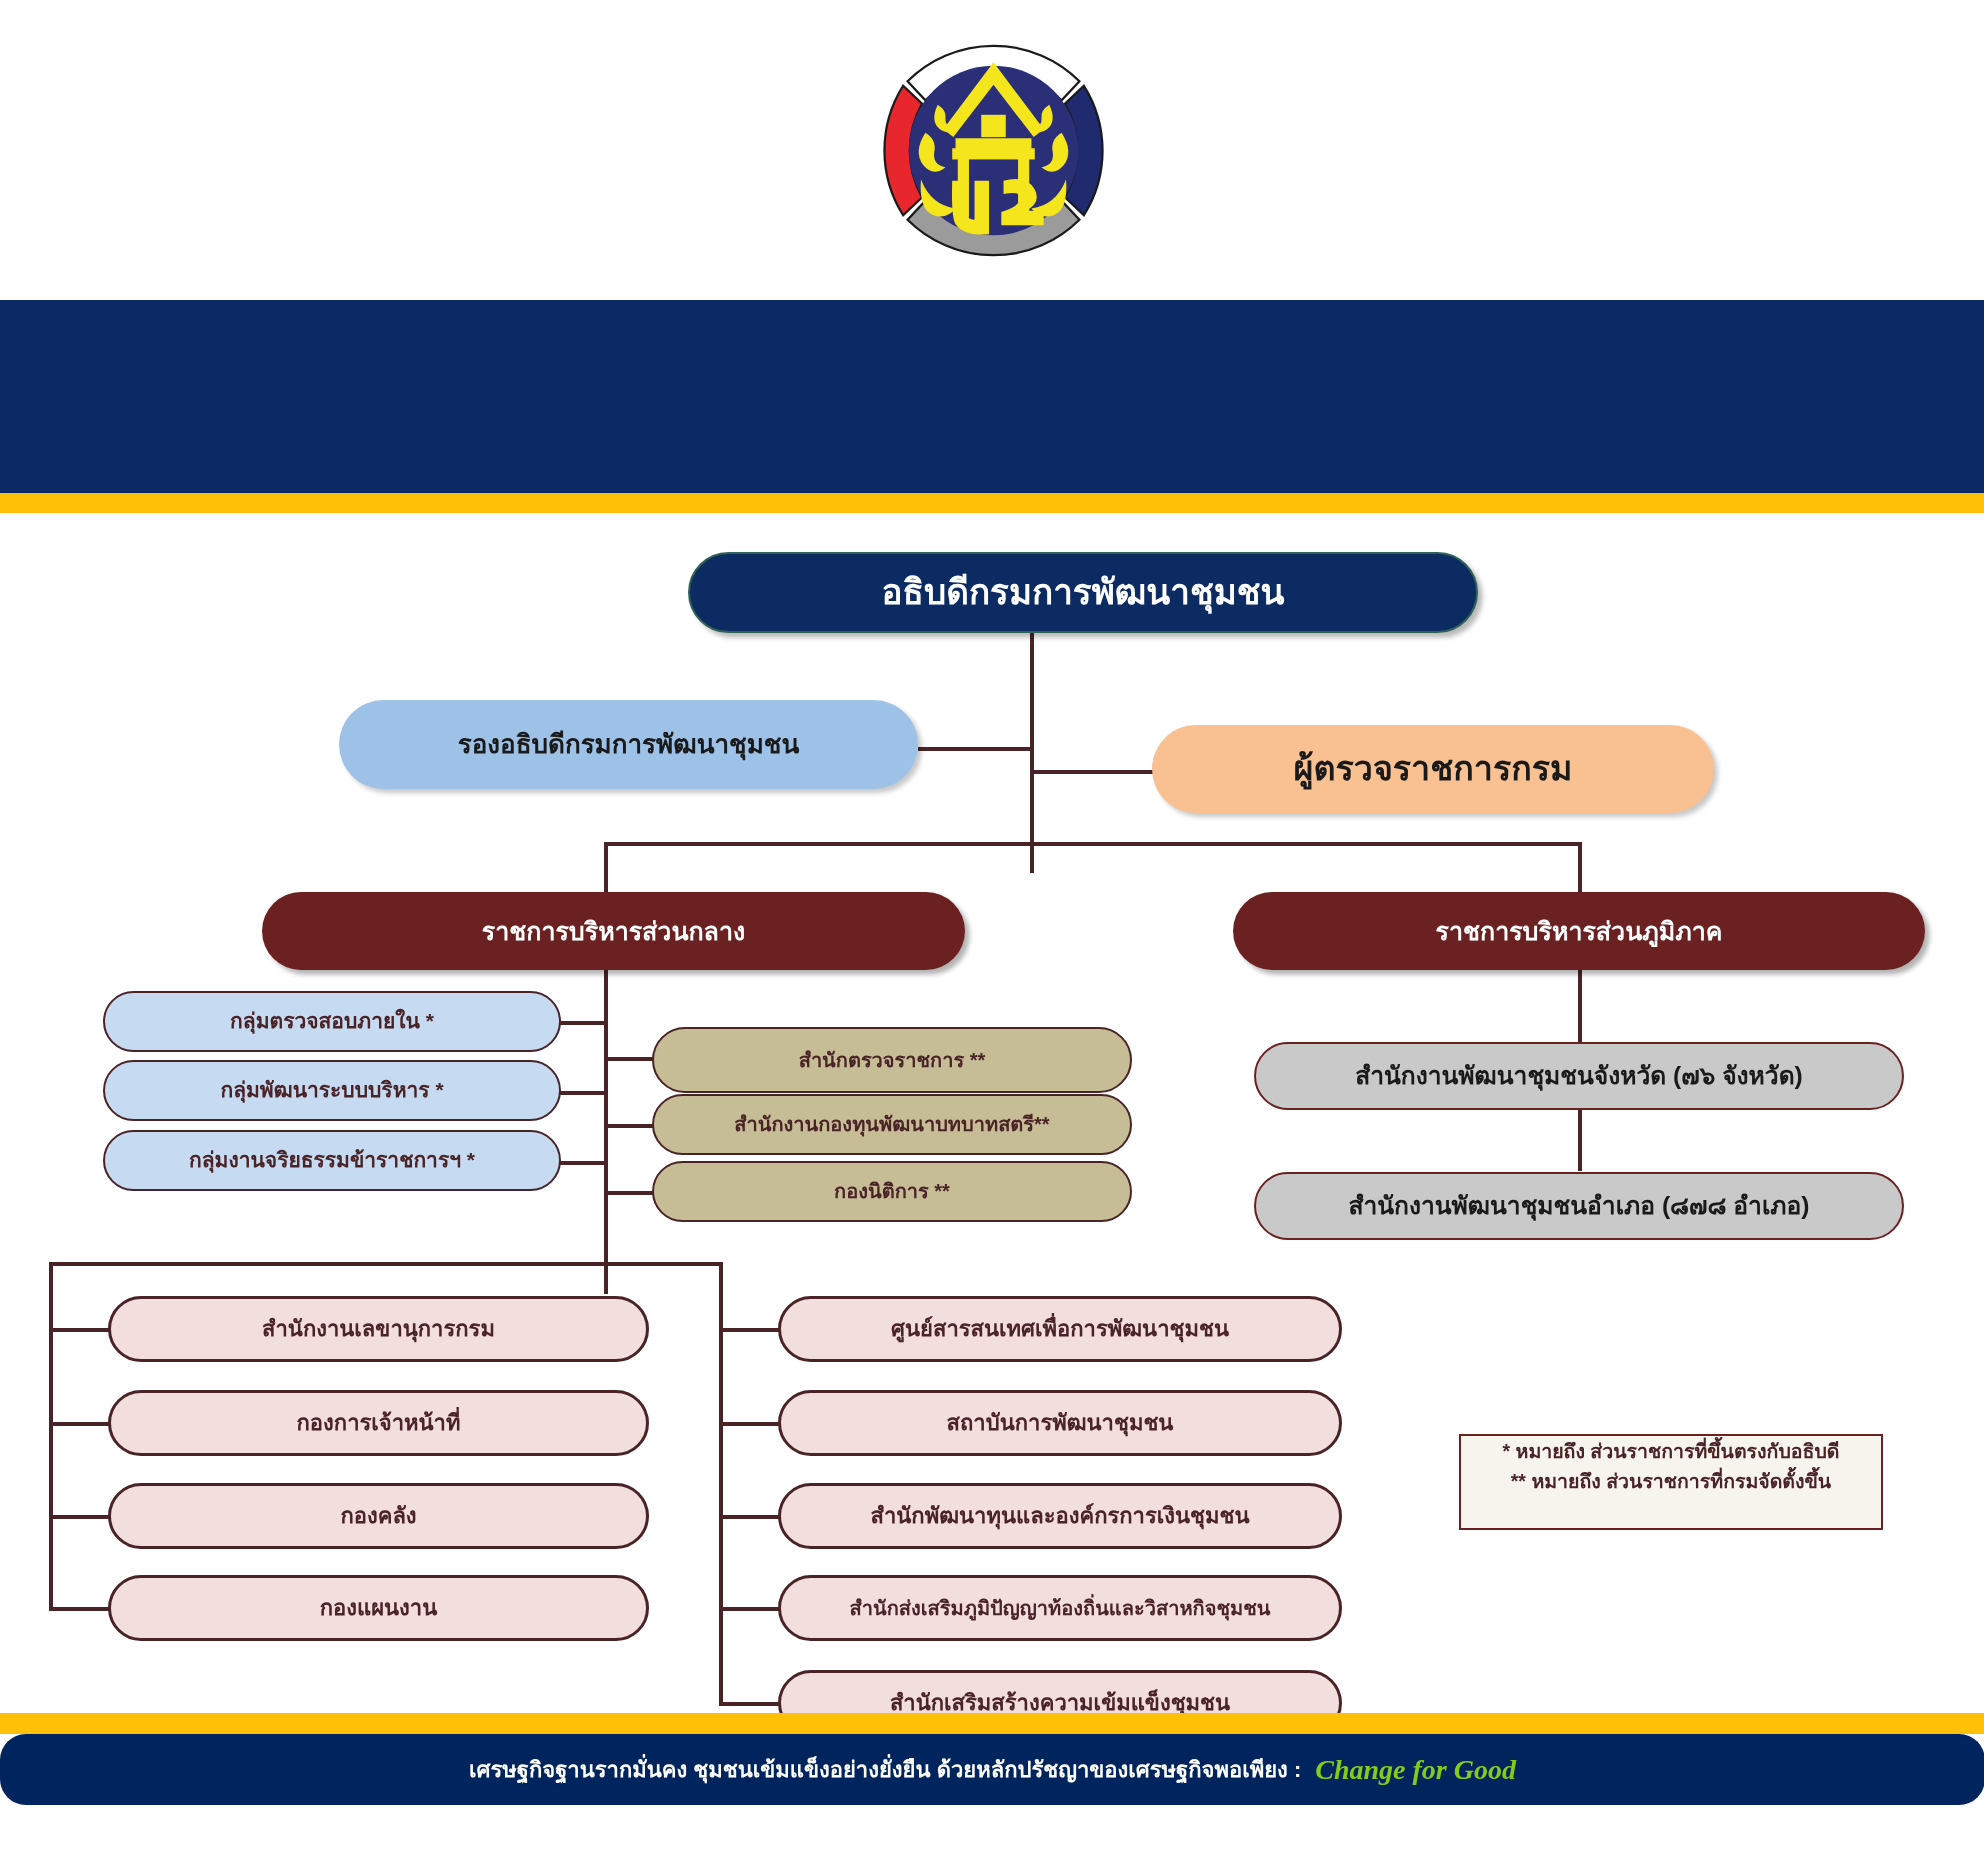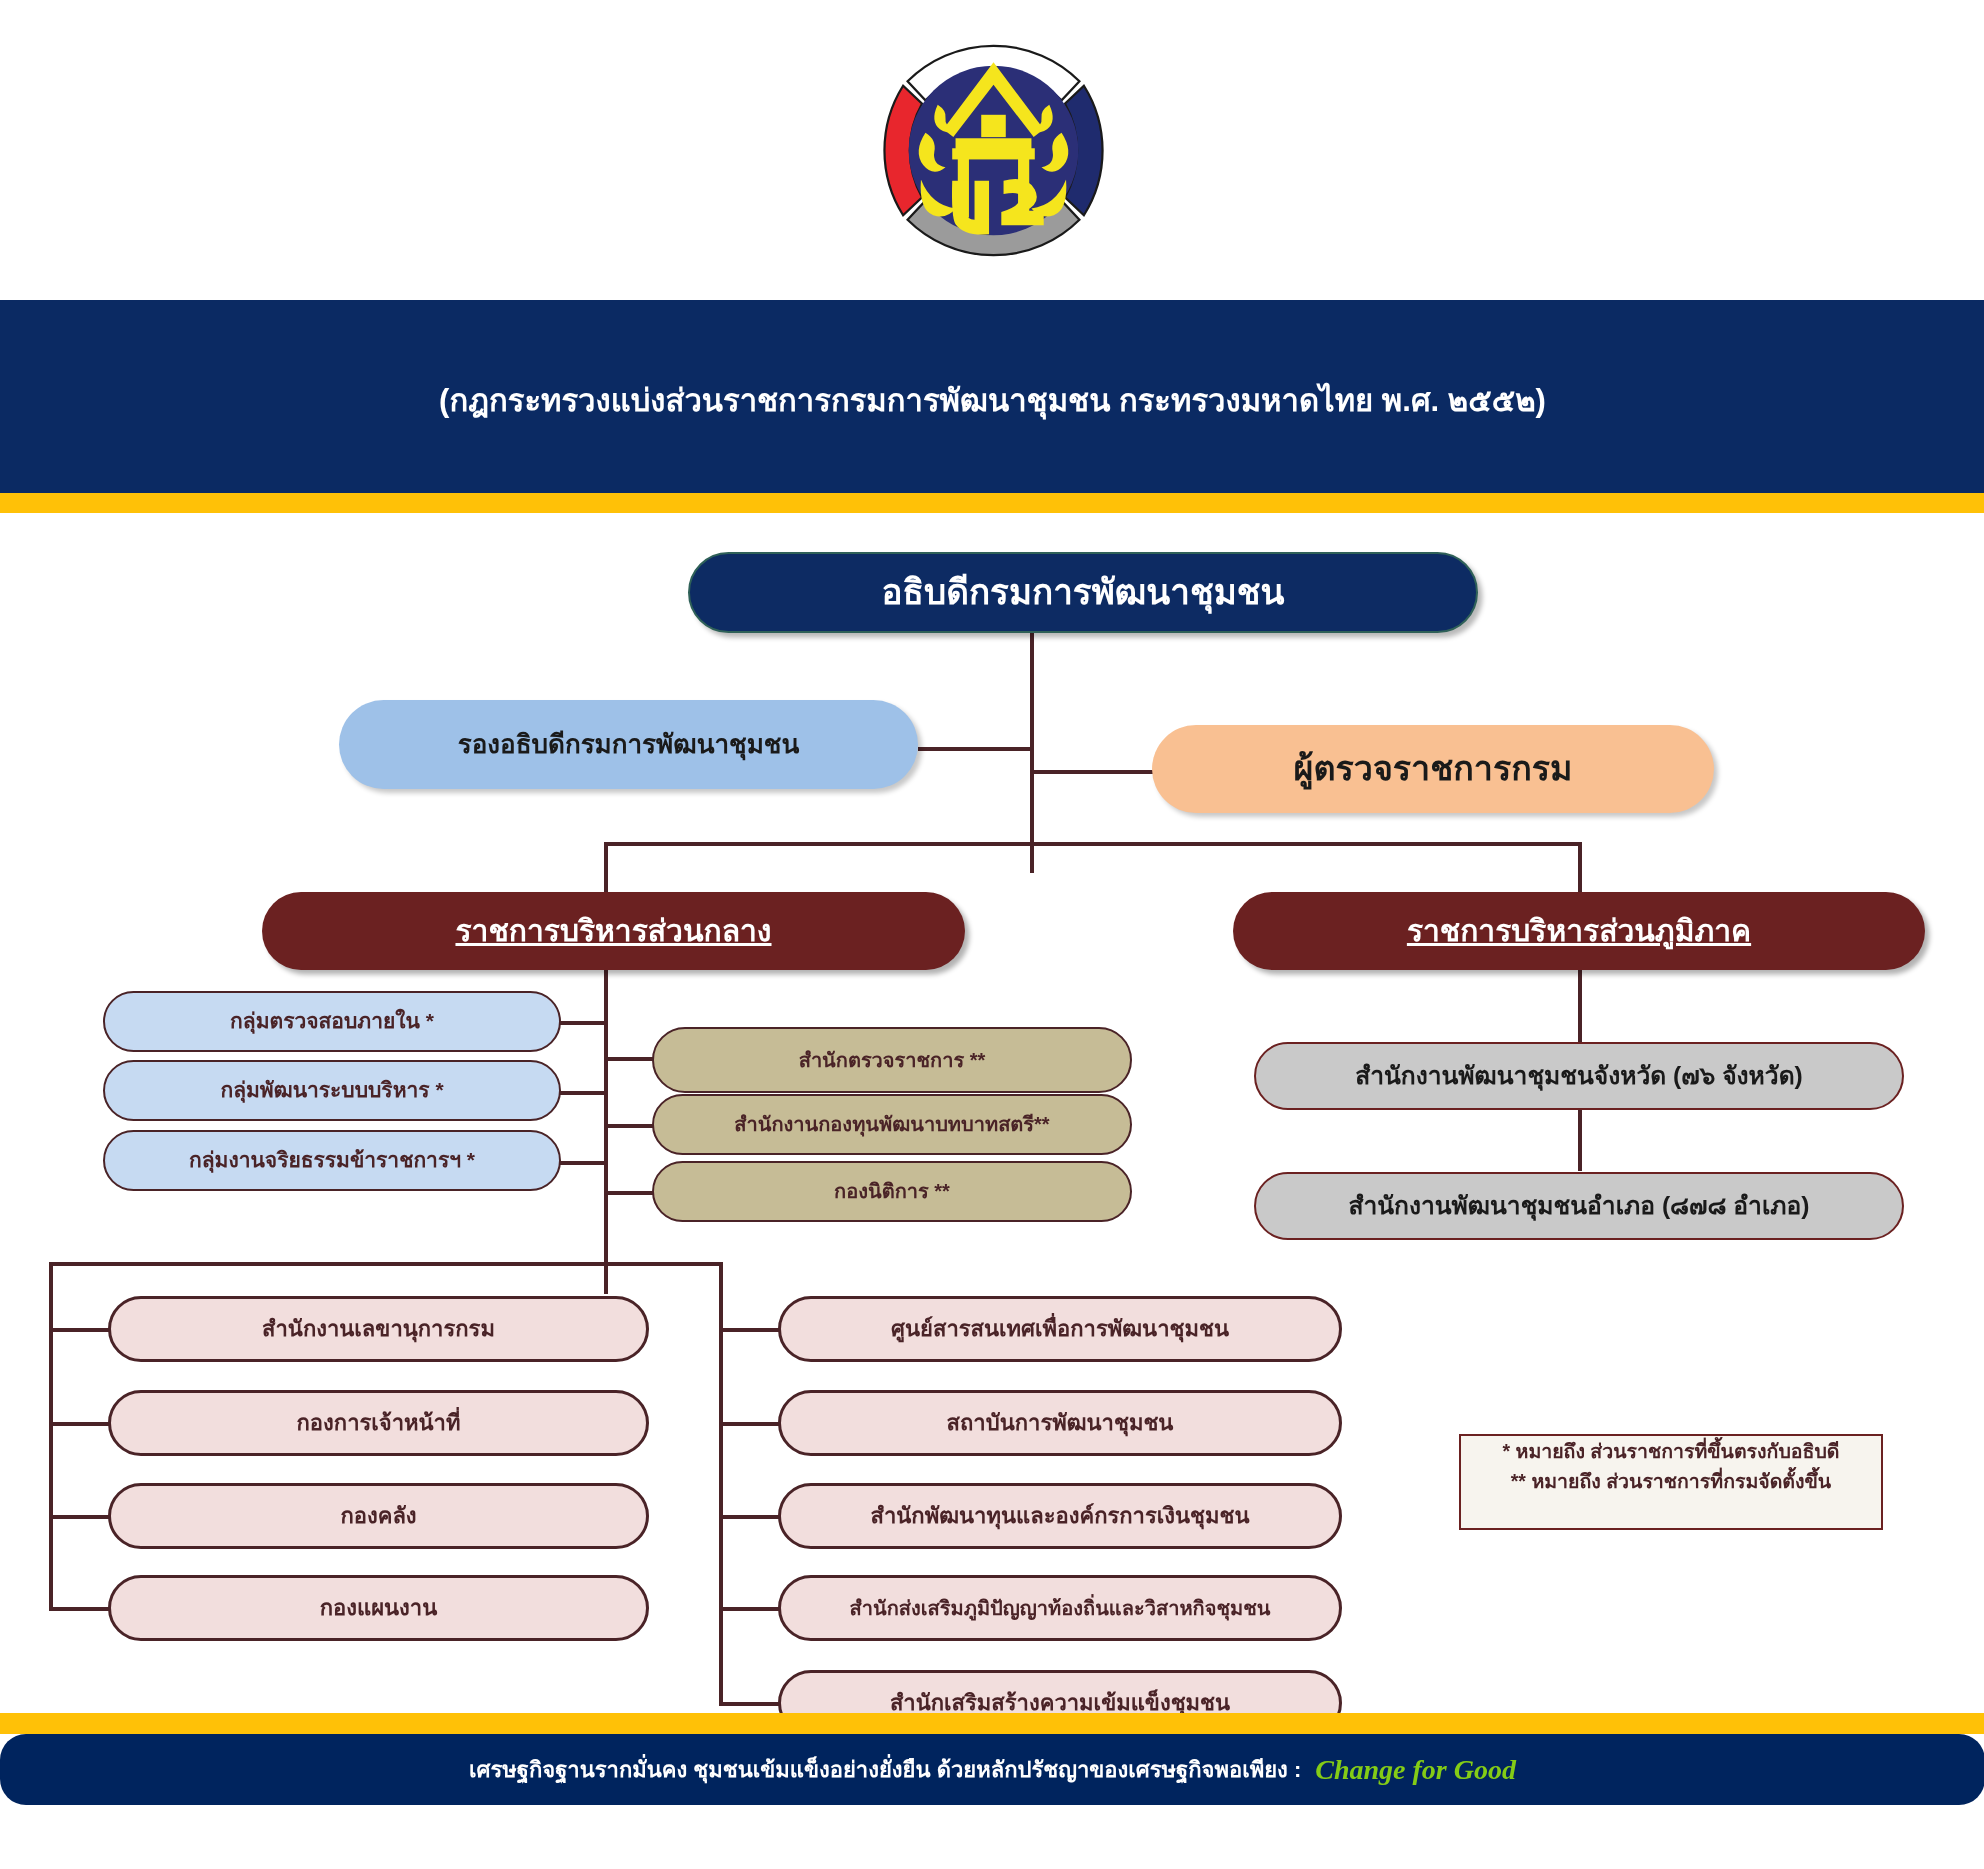--- a/index.html
+++ b/index.html
@@ -62,21 +62,21 @@
   .n-deputy {
     background:#9ec1e8; color:#1a1a1a; border:none;
     font-size:26px; box-shadow:3.9px 3.9px 5px rgba(0,0,0,.22);
   }
   .n-inspector {
     background:#f9c092; color:#1a1a1a; border:none;
     font-size:34px; box-shadow:3.9px 3.9px 5px rgba(0,0,0,.22);
   }
   .n-section {
     background:#6b2121; color:#ffffff; border:none;
-    font-size:30px; box-shadow:4.5px 4.5px 5.6px rgba(0,0,0,.3);text-decoration:underline;
+    font-size:25px; box-shadow:4.5px 4.5px 5.6px rgba(0,0,0,.3);
   }
   .n-blue {
     background:#c6daf2; color:#4a2327; border:2.8px solid #4a2327;
     font-size:21px;
   }
   .n-tan {
     background:#c6bc96; color:#4a2327; border:2.8px solid #4a2327;
     font-size:20px;
   }
   .n-gray {
@@ -137,21 +137,20 @@
 
       <path d="M120 302 q18 46 62 52 q-16 20 -40 12 q-26 -10 -22 -64 Z"></path>
       <path d="M380 302 q-18 46 -62 52 q16 20 40 12 q26 -10 22 -64 Z"></path>
       <path d="M176 304 l26 0 l0 56 q0 14 14 14 l0 -70 l26 0 l0 96 q-44 4 -60 -18 q-8 -12 -6 -78 Z"></path>
       <path d="M268 304 q42 -10 56 16 q12 24 -16 38 l32 0 l0 26 l-76 0 l0 -24 q34 -10 34 -26 q0 -12 -30 -6 Z"></path>
     </g>
   </svg>
 </div>
 
 <div class="abs" id="header-band">
-  <div id="header-sub">(กฎกระทรวงแบ่งส่วนราชการกรมการพัฒนาชุมชน กระทรวงมหาดไทย พ.ศ. ๒๕๕๒)</div>
 </div>
 <div class="abs" id="header-rule"></div>
 
 <div class="abs line vline" style="left:1030px; top:633px; height:240px;"></div>
 
 <div class="abs line hline" style="left:918px; top:747px; width:113px;"></div>
 
 <div class="abs line hline" style="left:1030px; top:770px; width:123px;"></div>
 
 <div class="abs line hline" style="left:604px; top:842px; width:978px;"></div>

